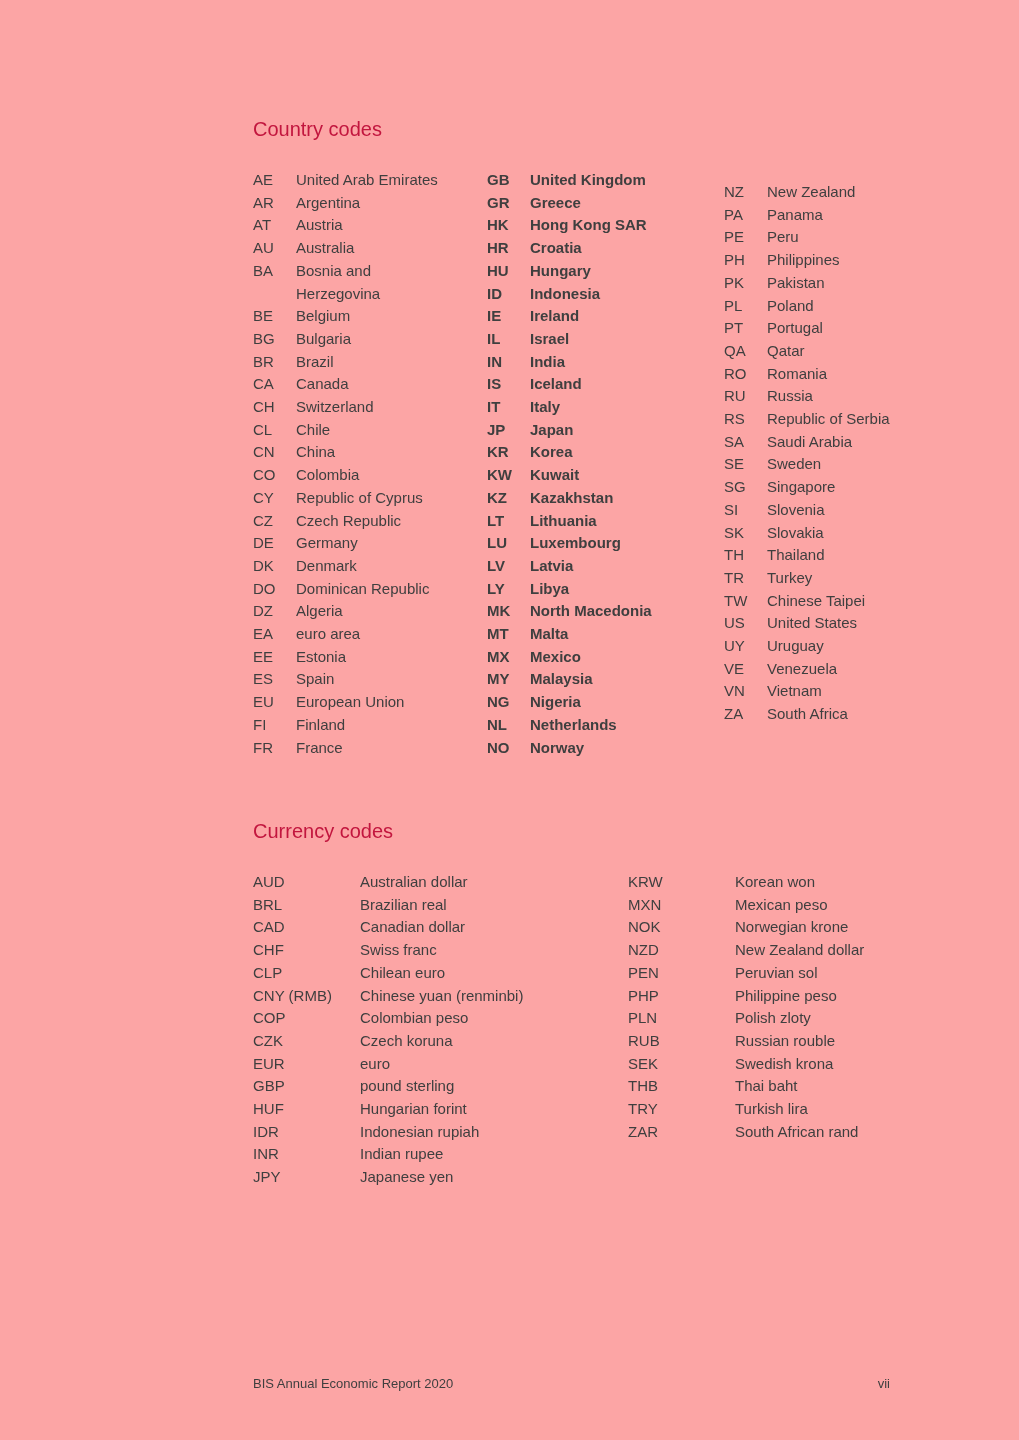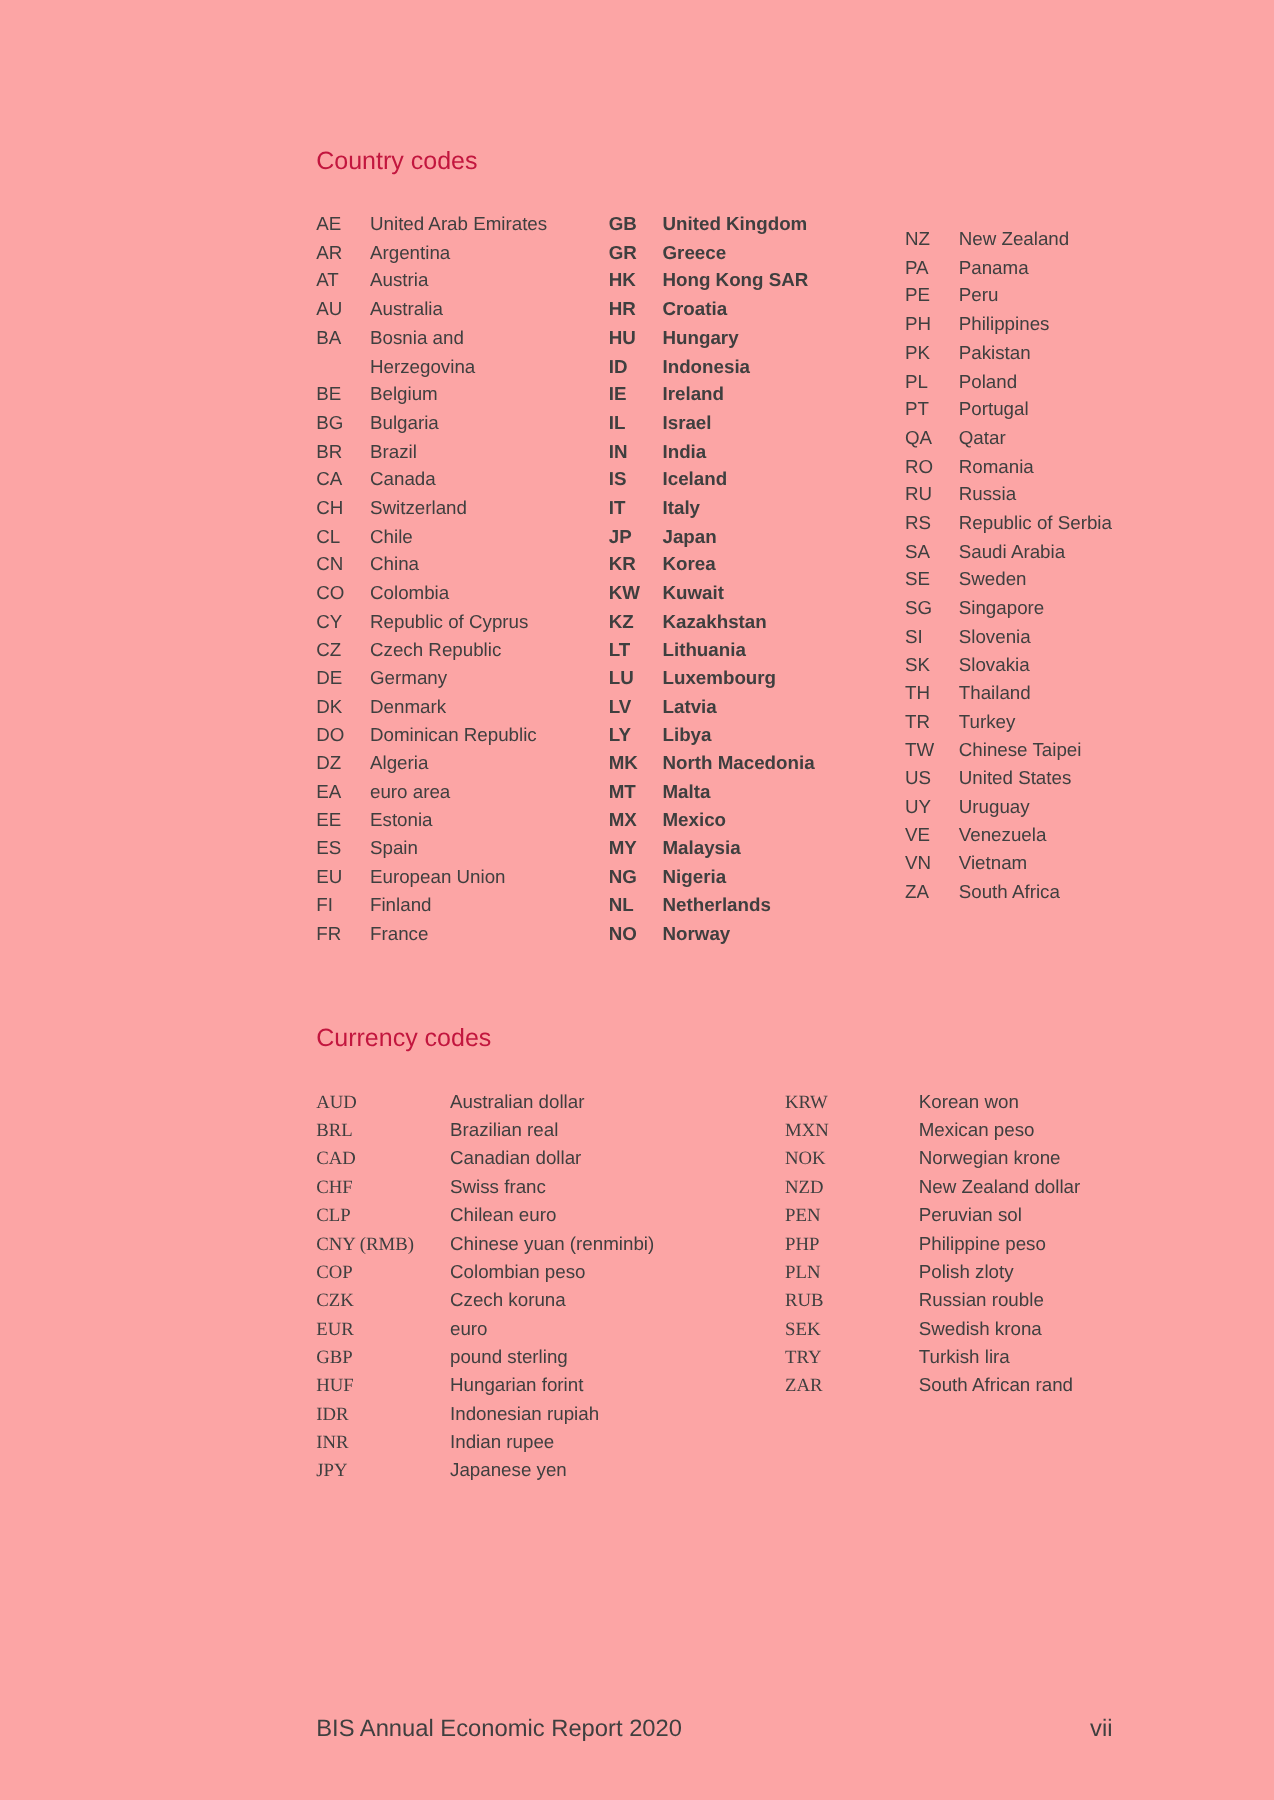--- a/index.html
+++ b/index.html
@@ -41,29 +41,29 @@
   }
   .name { white-space: pre-line; }
   
   .ccol1 { width: 234px; }
   .ccol2 { width: 237px; font-weight: bold; }
   .ccol3 { width: 169px; margin-top: 12px; }
   .country-code { flex: 0 0 43px; }
   
   .xcol1 { width: 375px; }
   .xcol2 { width: 265px; }
-  .currency-code { flex: 0 0 107px; font-family: Liberation Serif, serif; }
+  .currency-code { flex: 0 0 107px; }
   .footer {
     position: absolute;
     left: 253px;
     width: 637px;
     top: 1375px;
     display: flex;
     justify-content: space-between;
-    font-size: 19px;
+    font-size: 13px;
     line-height: 18px;
     color: #3f3f3f;
   }
 </style>
 </head>
 <body>
 
 <div class="page">
 
   <div class="section" id="country-section">
@@ -569,20 +569,24 @@
           <div class="row">
             <span class="code currency-code">RUB</span>
             <span class="name">Russian rouble</span>
           </div>
 
           <div class="row">
             <span class="code currency-code">SEK</span>
             <span class="name">Swedish krona</span>
           </div>
 
+          <div class="row">
+            <span class="code currency-code">THB</span>
+            <span class="name">Thai baht</span>
+          </div>
 
           <div class="row">
             <span class="code currency-code">TRY</span>
             <span class="name">Turkish lira</span>
           </div>
 
 
           <div class="row">
             <span class="code currency-code">ZAR</span>
             <span class="name">South African rand</span>

